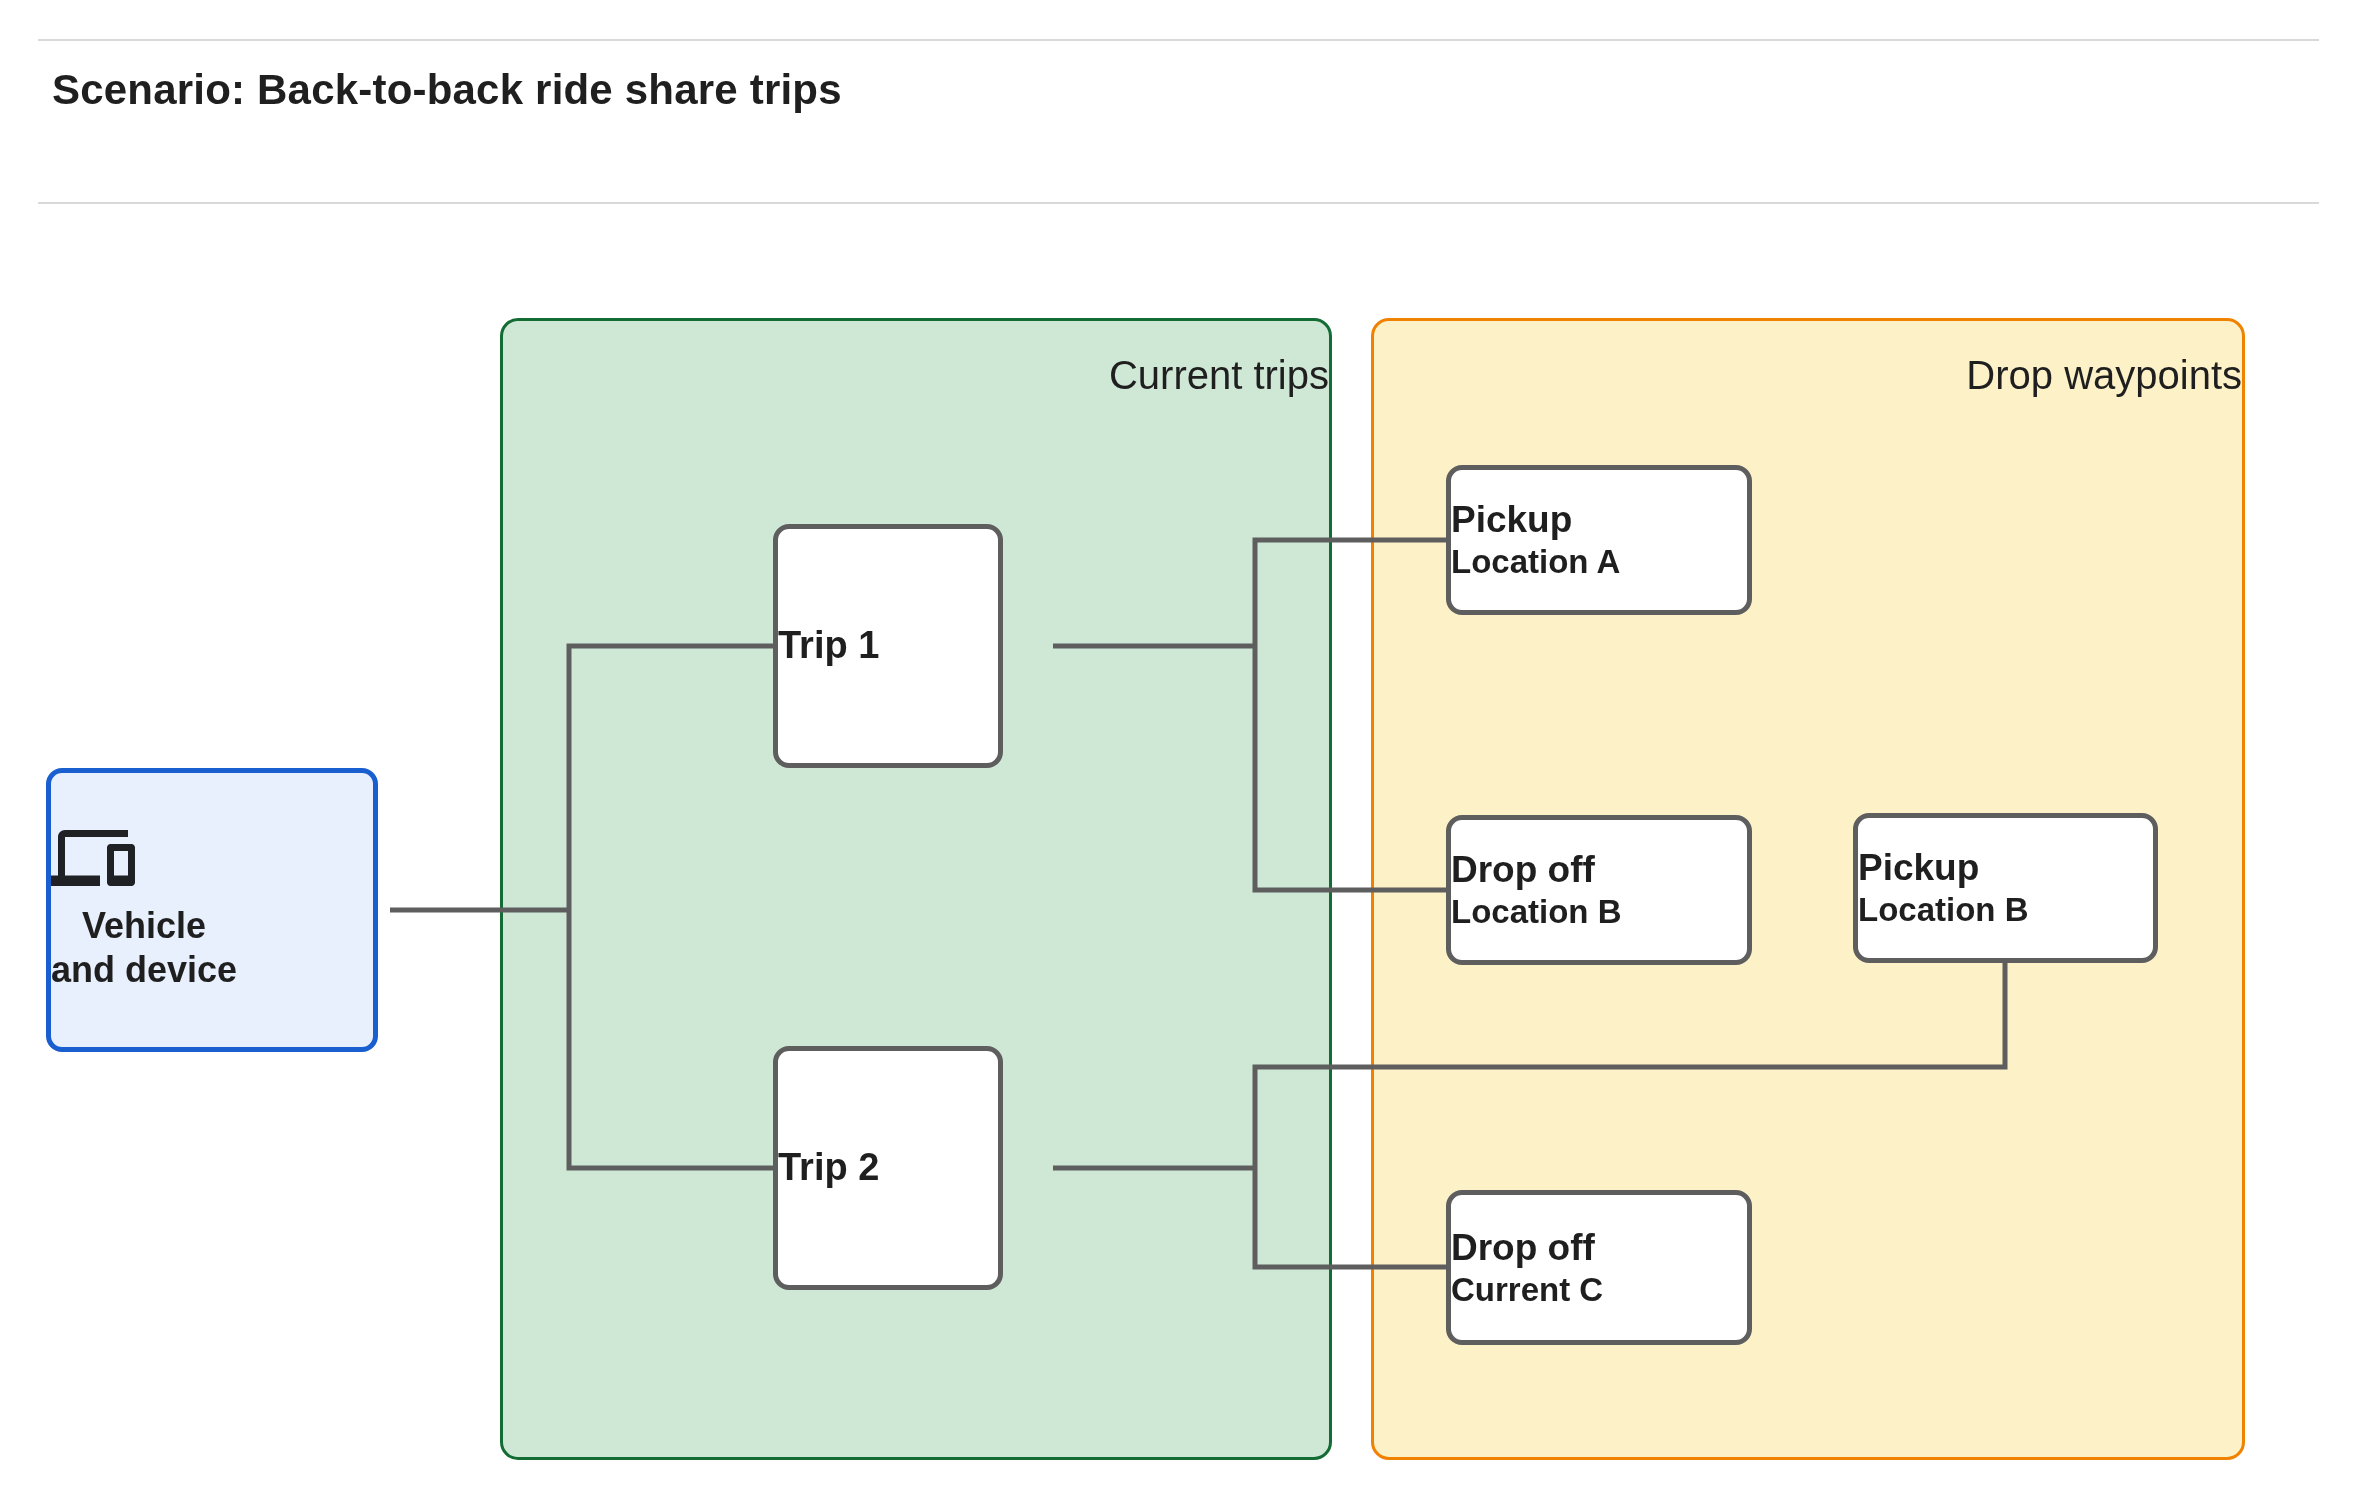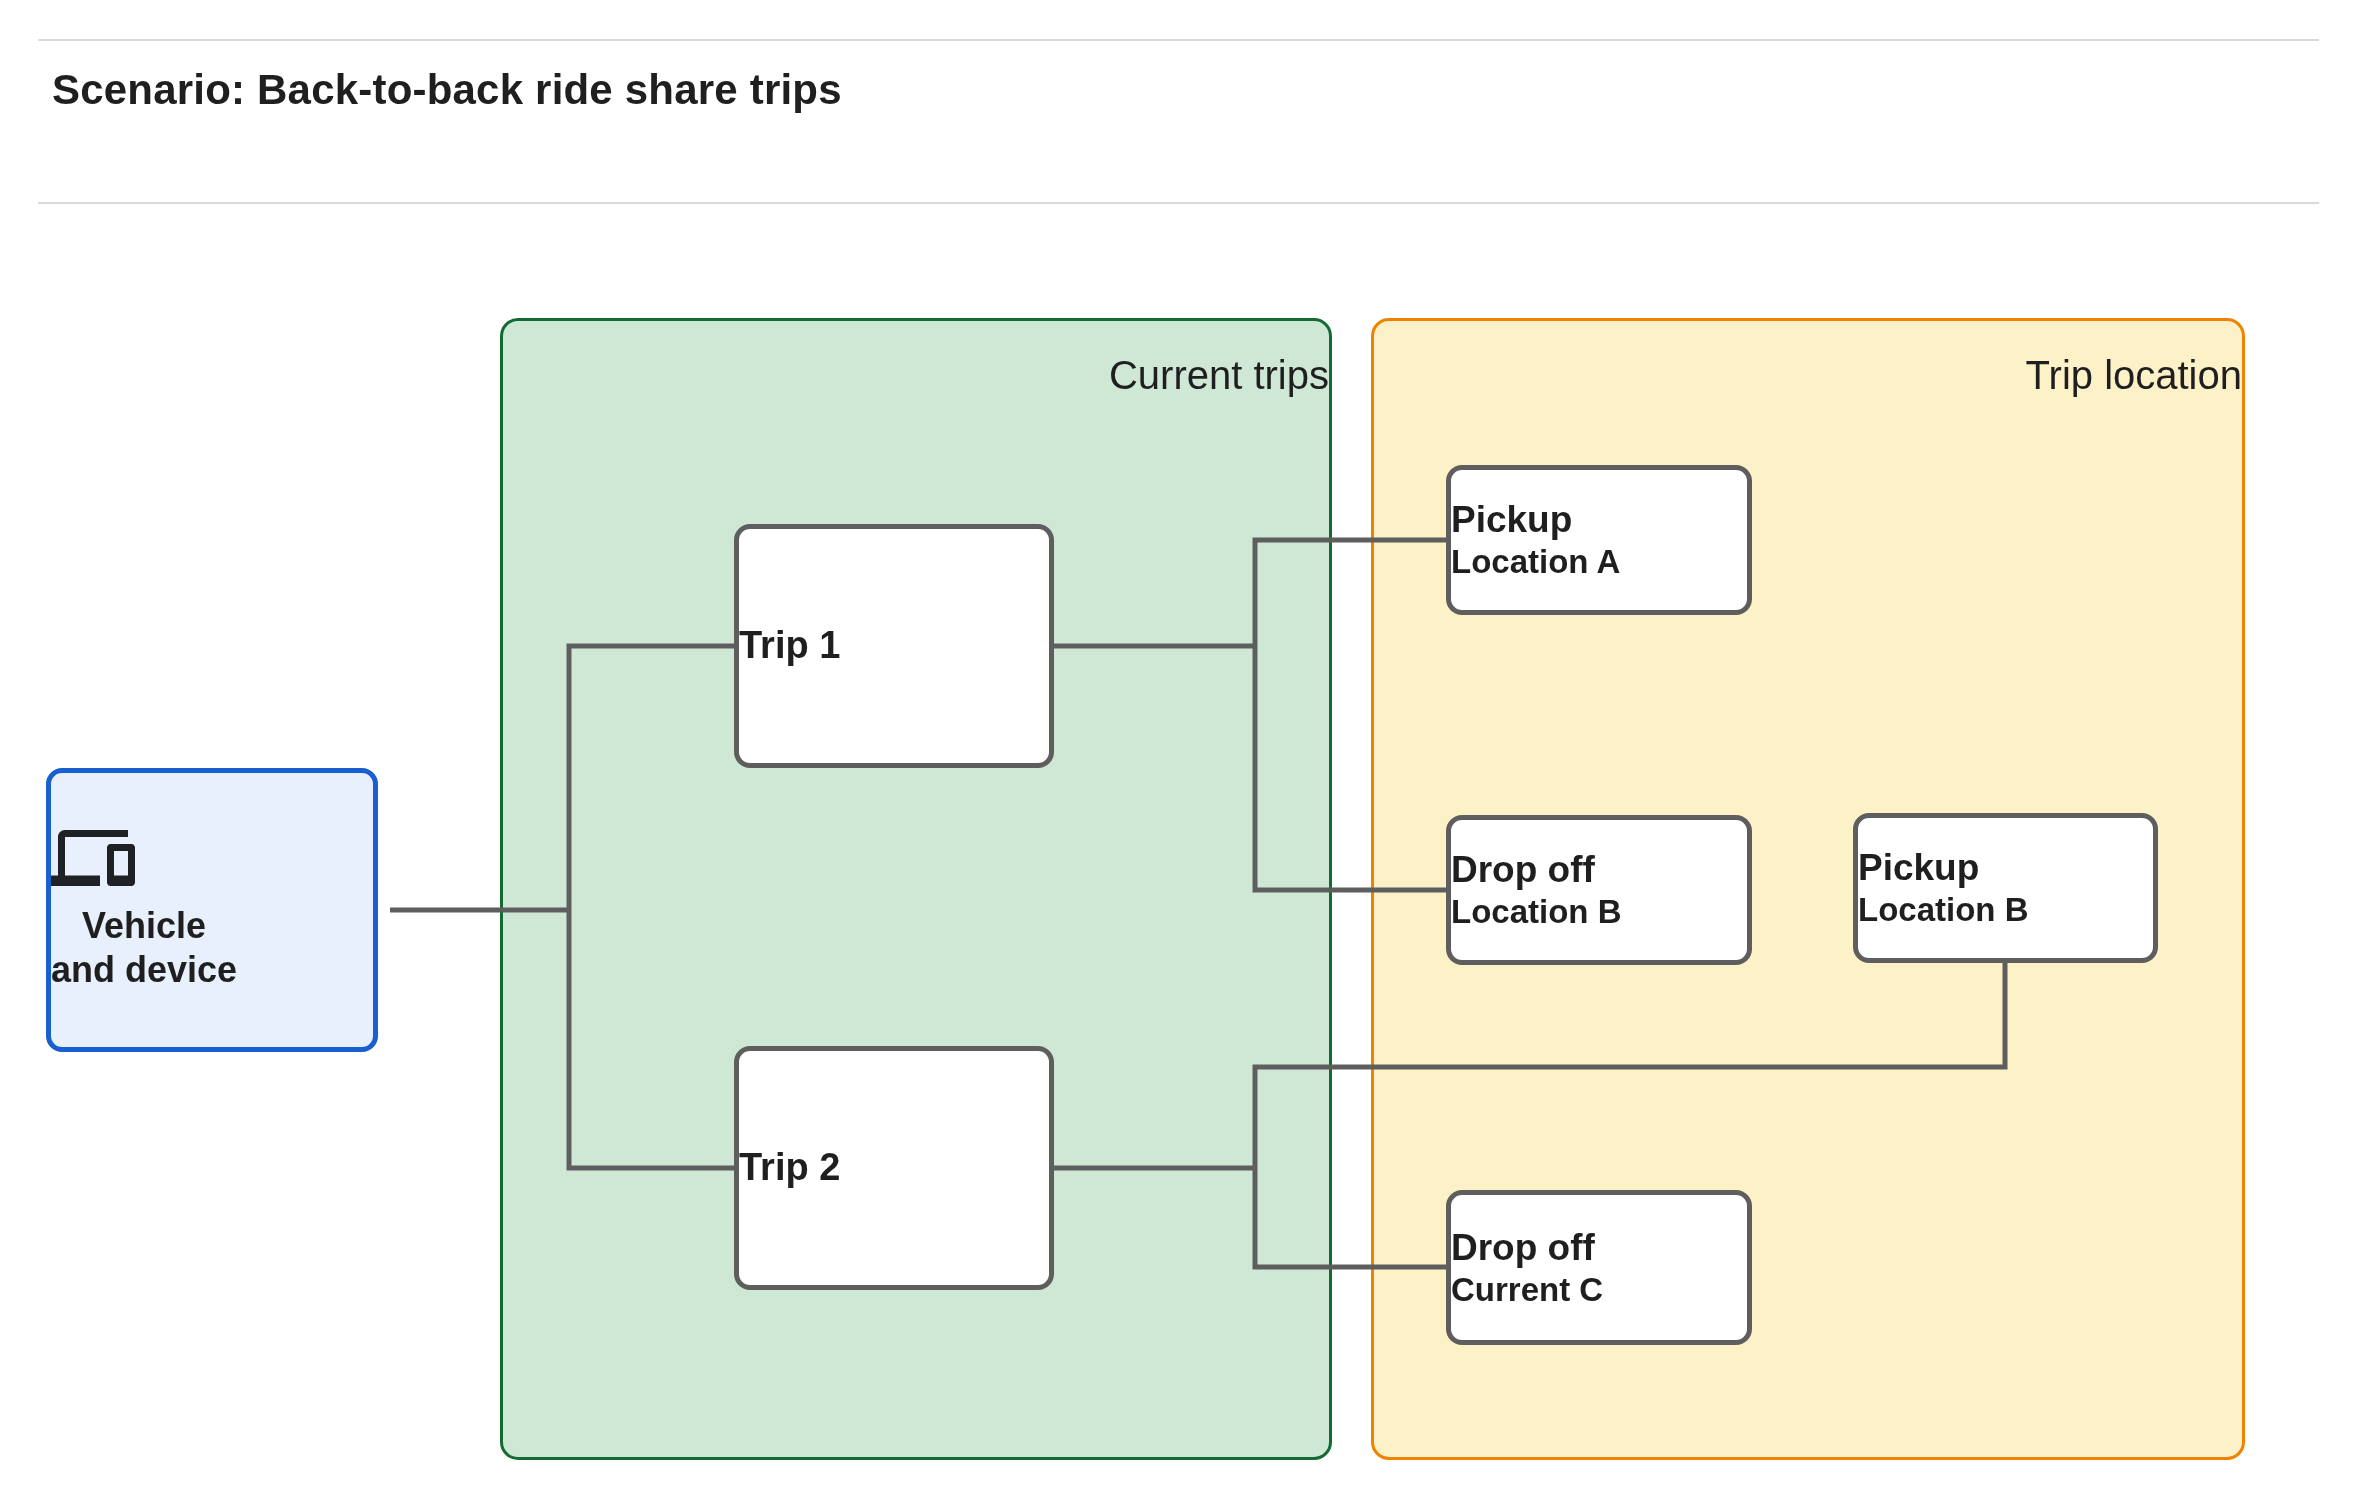--- a/index.html
+++ b/index.html
@@ -38,21 +38,21 @@
   
   svg.connectors{position:absolute;left:0;top:0;z-index:2;pointer-events:none}
   svg.connectors path{stroke:var(--c-line);stroke-width:5;fill:none}
 
   
   .node{position:absolute;background:#fff;border:5px solid var(--c-node-border);
     border-radius:16px;display:flex;flex-direction:column;align-items:flex-start;
     justify-content:center;z-index:3;text-align:center}
   .node .type{font-size:37px;font-weight:700;line-height:1.2}
   .node .loc{font-size:33px;font-weight:700;line-height:1.2;margin-top:0}
-  .node.trip{left:734px;width:320px;height:244px}
+  .node.trip{left:773px;width:230px;height:244px}
   .node.trip .type{font-size:38px}
   #trip-1{top:524px}
   #trip-2{top:1046px}
   #wp-pickup-a{left:1446px;top:465px;width:306px;height:150px}
   #wp-dropoff-b{left:1446px;top:815px;width:306px;height:150px}
   #wp-pickup-b{left:1853px;top:813px;width:305px;height:150px}
   #wp-dropoff-c{left:1446px;top:1190px;width:306px;height:155px}
 
   .node.vehicle{left:46px;top:768px;width:332px;height:284px;
     background:var(--c-blue-fill);border:5px solid var(--c-blue-border);gap:4px}
@@ -65,21 +65,21 @@
 <div class="canvas">
 
   <div class="rule top"></div>
   <div class="page-title">Scenario: Back-to-back ride share trips</div>
   <div class="rule bottom"></div>
 
   <div class="panel green">
     <div class="panel-title">Current trips</div>
   </div>
   <div class="panel yellow">
-    <div class="panel-title">Trip location</div>
+    <div class="panel-title">Drop waypoints</div>
   </div>
 
   <svg class="connectors" width="2357" height="1497" viewBox="0 0 2357 1497">
     <path d="M390 910 H569"></path>
     <path d="M773 646 H569 V1168 H773"></path>
     <path d="M1053 646 H1255"></path>
     <path d="M1446 540 H1255 V890 H1446"></path>
     <path d="M1053 1168 H1255"></path>
     <path d="M1446 1267 H1255 V1067 H2005 V958"></path>
   </svg>

